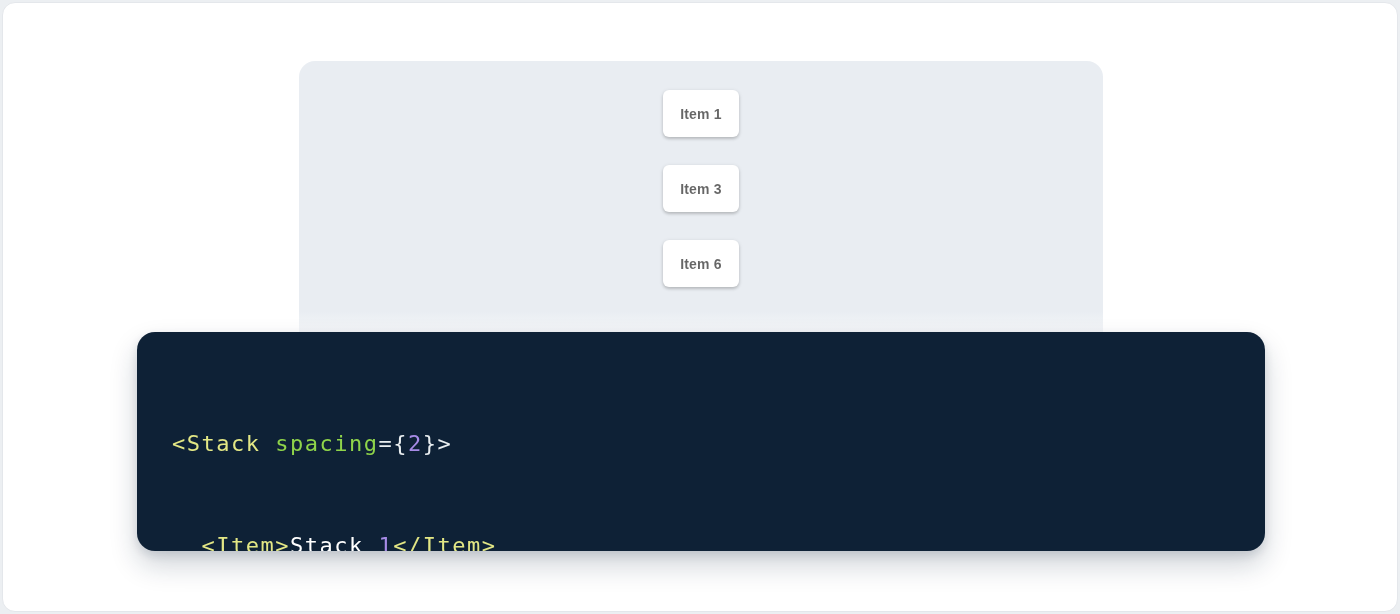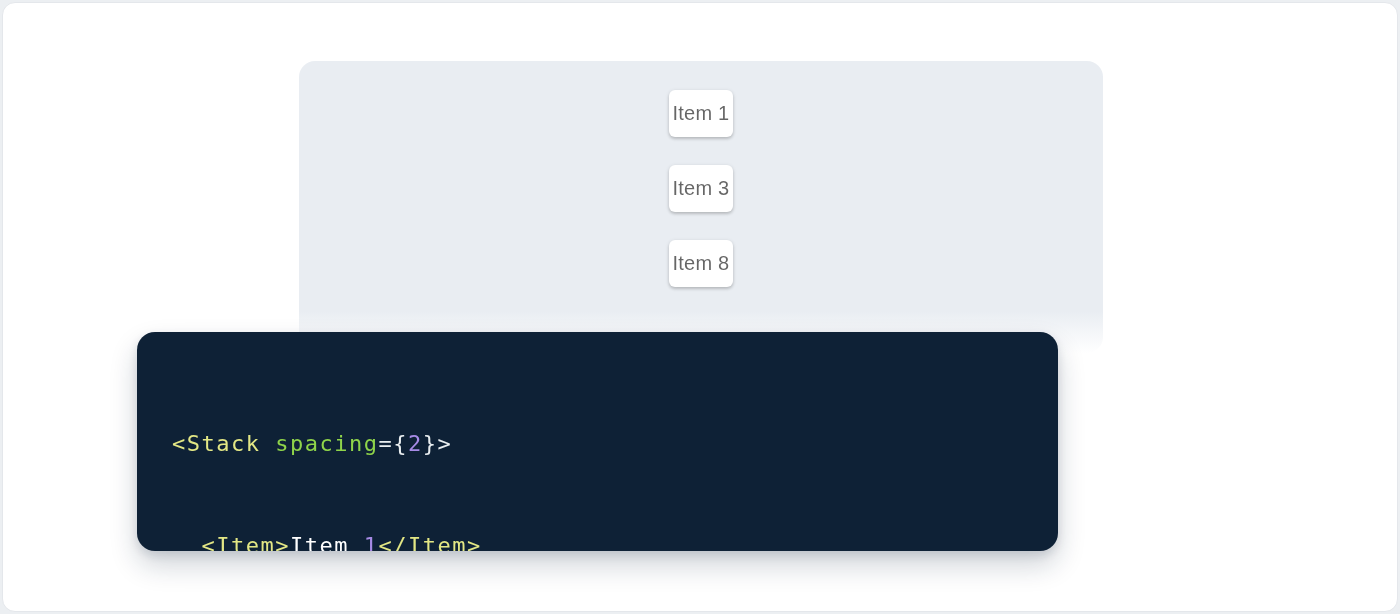--- a/index.html
+++ b/index.html
@@ -24,35 +24,36 @@
     border-radius: 16px;
     background: linear-gradient(to bottom,
       #e9edf2 0px, #e9edf2 250px, rgba(233,237,242,0) 292px);
     display: flex;
     flex-direction: column;
     align-items: center;
     padding-top: 29px;
     gap: 28px;
   }
   .stack-item {
-    width: 64px; height: 47px;
+    width: 76px; height: 47px;
     background: #ffffff;
     border-radius: 6px;
     box-shadow: 0 2px 3px rgba(0,0,0,0.14), 0 1px 4px rgba(0,0,0,0.12);
     display: flex;
     align-items: center;
     justify-content: center;
-    font-size: 20px;
+    font-size: 14px;
     color: rgba(0,0,0,0.6);
     letter-spacing: 0.2px;
+    font-weight: bold;
   }
   .code-block {
     position: absolute;
     left: 134px; top: 329px;
-    width: 921px; height: 219px;
+    width: 1128px; height: 219px;
     background: #0e2136;
     border-radius: 18px;
     box-shadow: 0 14px 28px rgba(15,35,60,0.20), 0 4px 10px rgba(15,35,60,0.12);
     padding: 27px 24px 0 35px;
     overflow: hidden;
   }
   .code-pre {
     font-family: "DejaVu Sans Mono", "Liberation Mono", monospace;
     font-size: 22px;
     line-height: 34px;
@@ -72,27 +73,27 @@
 <div class="page-card">
 
   <div class="demo-panel">
     <div class="stack-item">
       <span>Item 1</span>
     </div>
     <div class="stack-item">
       <span>Item 3</span>
     </div>
     <div class="stack-item">
-      <span>Item 8</span>
+      <span>Item 6</span>
     </div>
   </div>
 
   <div class="code-block">
     <div class="code-pre">
       <div><span class="tok-tag">&lt;Stack</span><span class="tok-plain"> </span><span class="tok-attr">spacing</span><span class="tok-punct">={</span><span class="tok-num">2</span><span class="tok-punct">}&gt;</span></div>
-      <div><span class="tok-plain">  </span><span class="tok-tag">&lt;Item&gt;</span><span class="tok-plain">Item </span><span class="tok-num">1</span><span class="tok-tag">&lt;/Item&gt;</span></div>
+      <div><span class="tok-plain">  </span><span class="tok-tag">&lt;Item&gt;</span><span class="tok-plain">Stack </span><span class="tok-num">1</span><span class="tok-tag">&lt;/Item&gt;</span></div>
       
       
       
     </div>
   </div>
 
 </div>
 
 </body></html>

